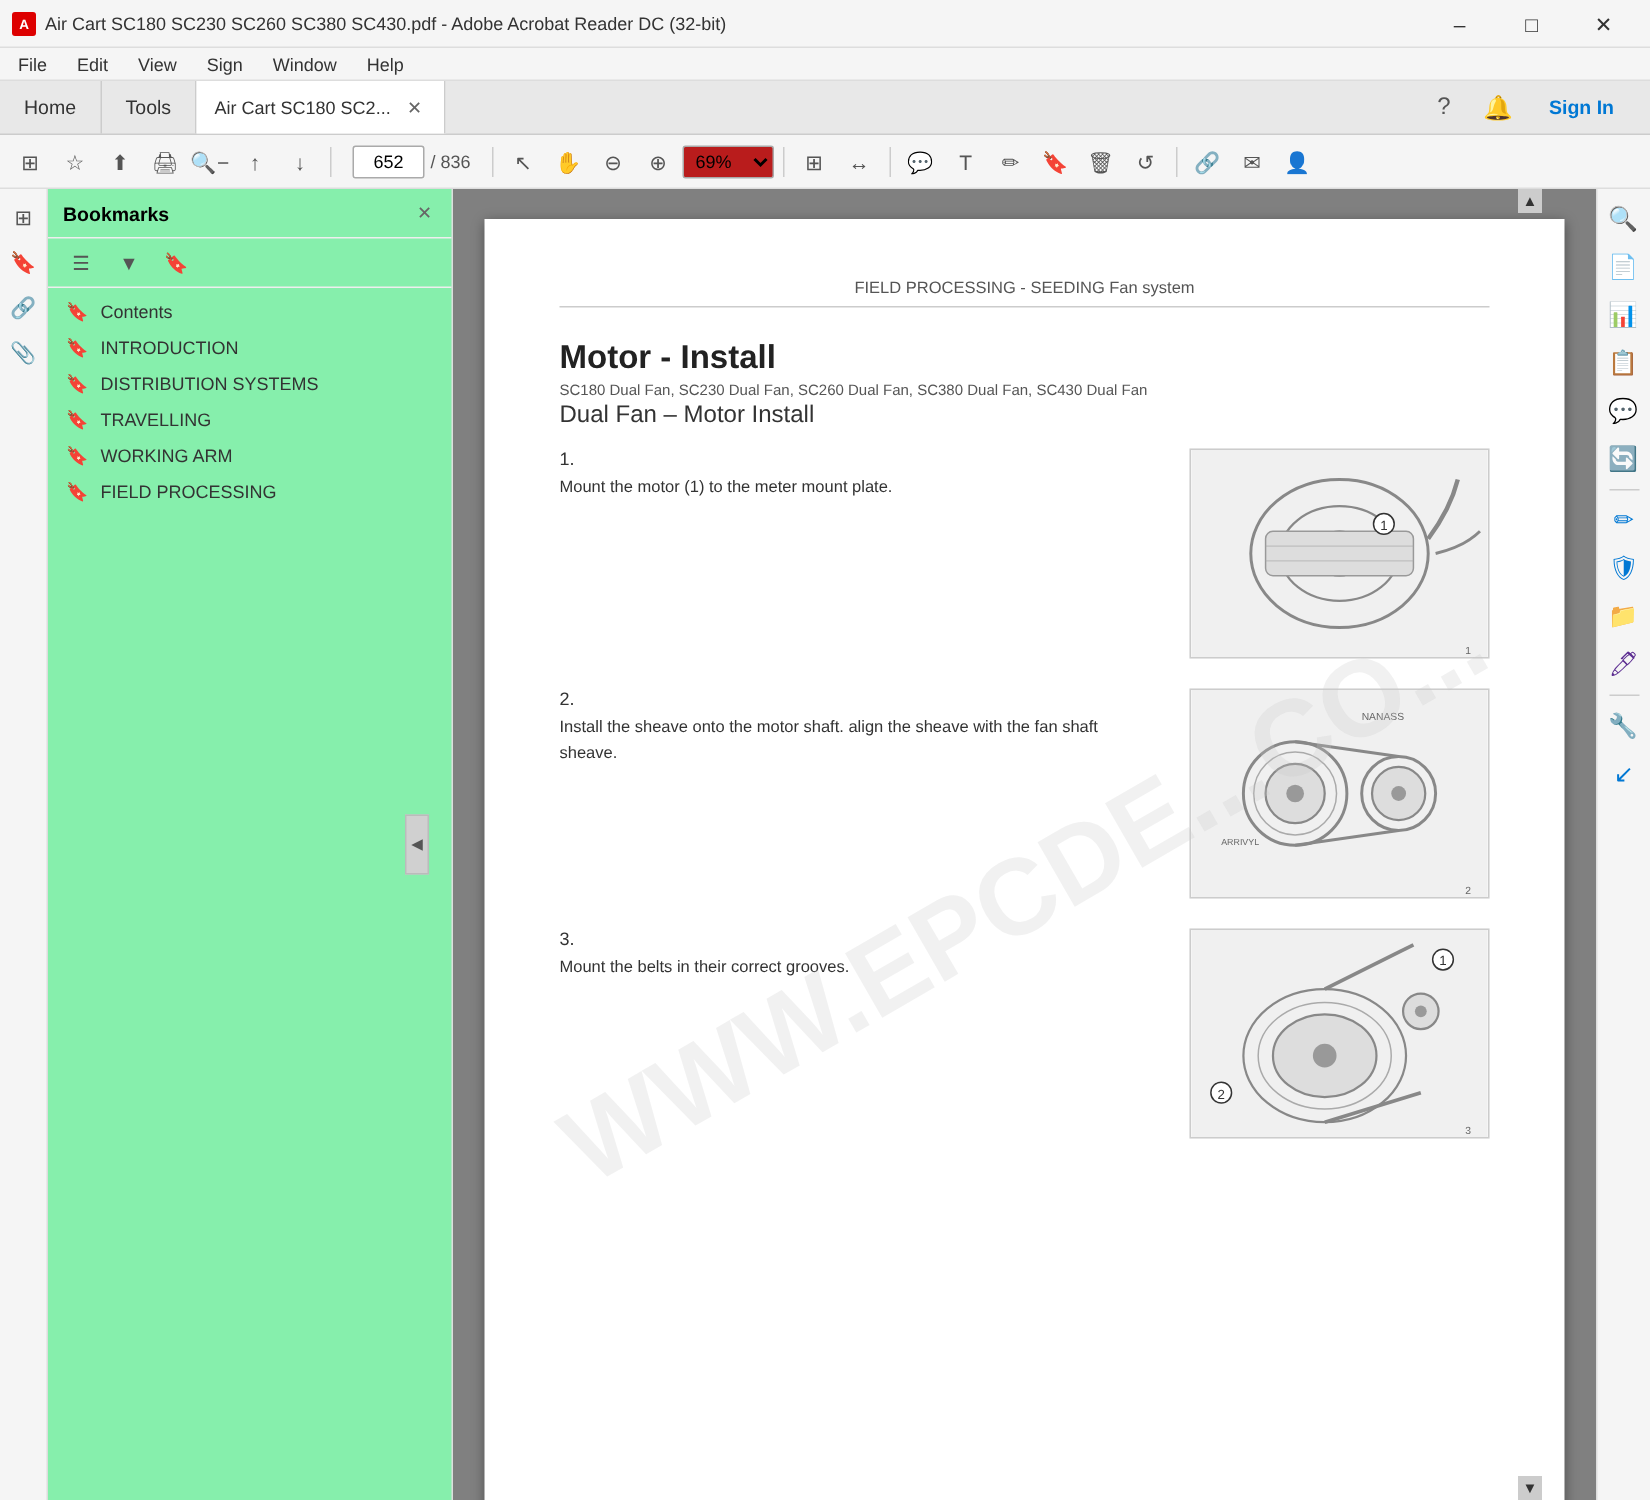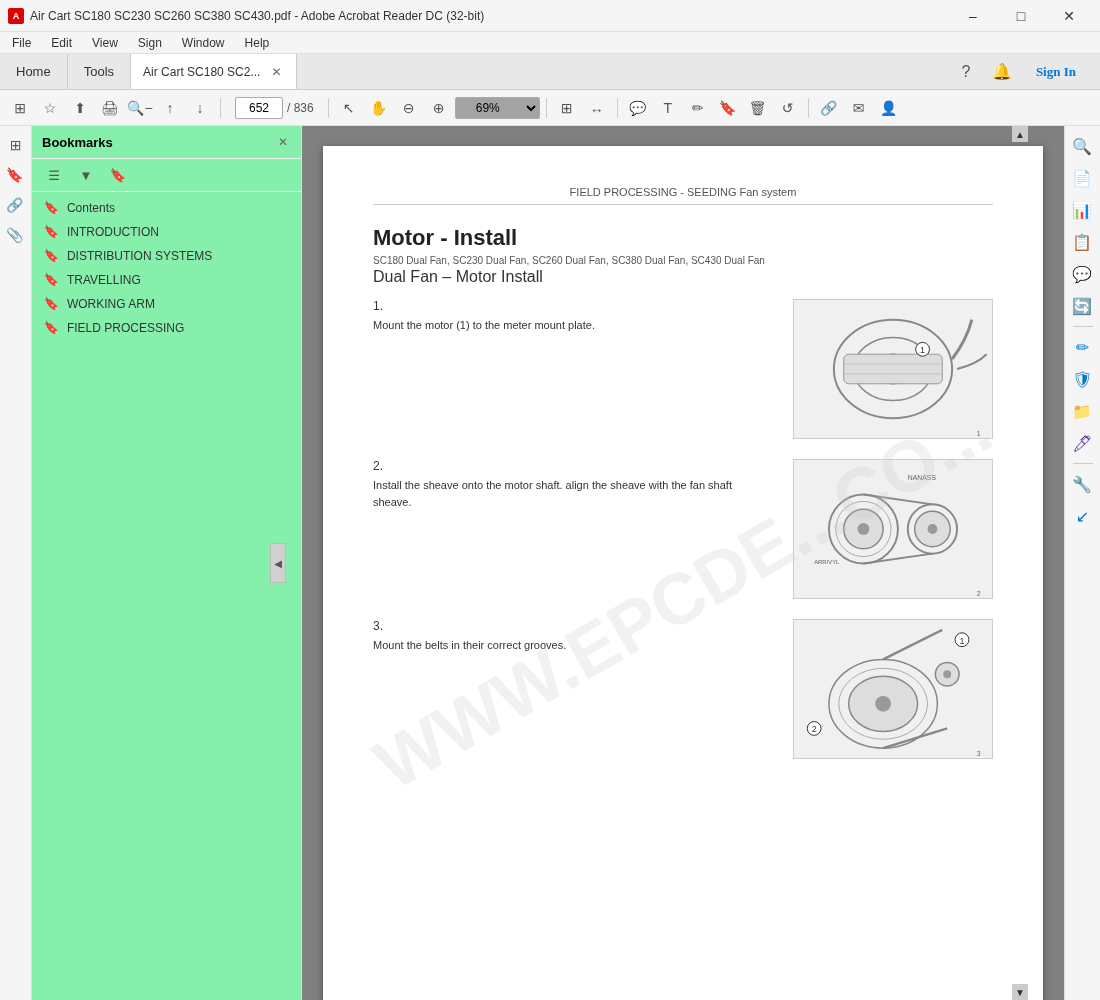--- a/index.html
+++ b/index.html
@@ -104,21 +104,20 @@
       color: #555; font-size: 16px; border-radius: 3px;
     }
     .sign-in-btn {
       padding: 4px 12px;
       background: transparent;
       border: none;
       cursor: pointer;
       font-size: 13px;
       color: #0078d4;
       font-weight: 600;
-      font-family: Liberation Serif, serif;
     }
 
     
     .toolbar {
       height: 36px;
       background: #f5f5f5;
       border-bottom: 1px solid #ddd;
       display: flex;
       align-items: center;
       padding: 0 6px;
@@ -140,22 +139,22 @@
       border: 1px solid #aaa;
       text-align: center; font-size: 12px;
       border-radius: 2px;
     }
     .page-total { font-size: 12px; color: #555; }
     .zoom-select {
       height: 22px;
       border: 1px solid #aaa;
       border-radius: 2px;
       font-size: 12px;
-      padding: 0 16px;
-      background: #a3a3a3;
+      padding: 0 4px;
+      background: #b91c1c;
     }
 
     
     .main-layout {
       display: flex;
       height: calc(1000px - 32px - 22px - 36px - 36px);
       
     }
 
     

